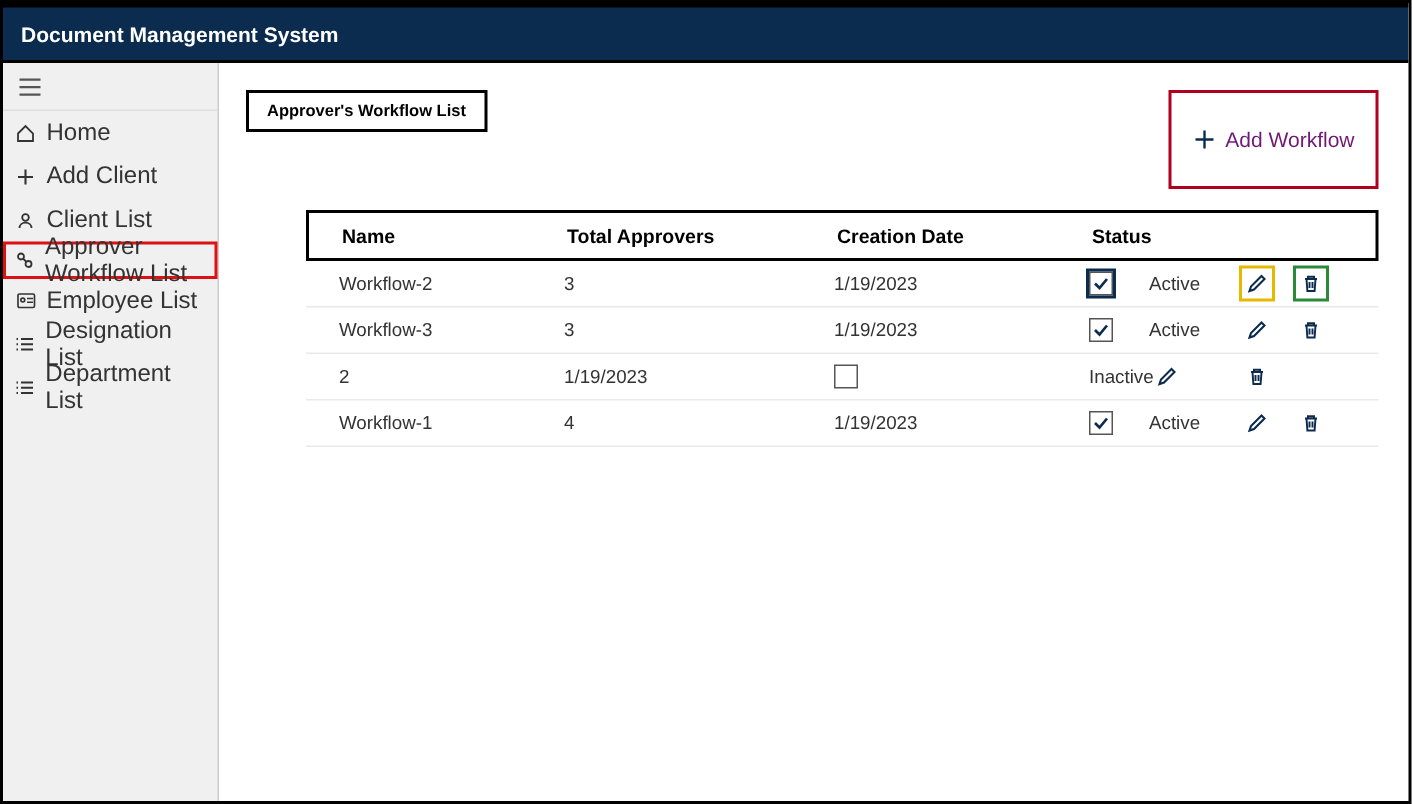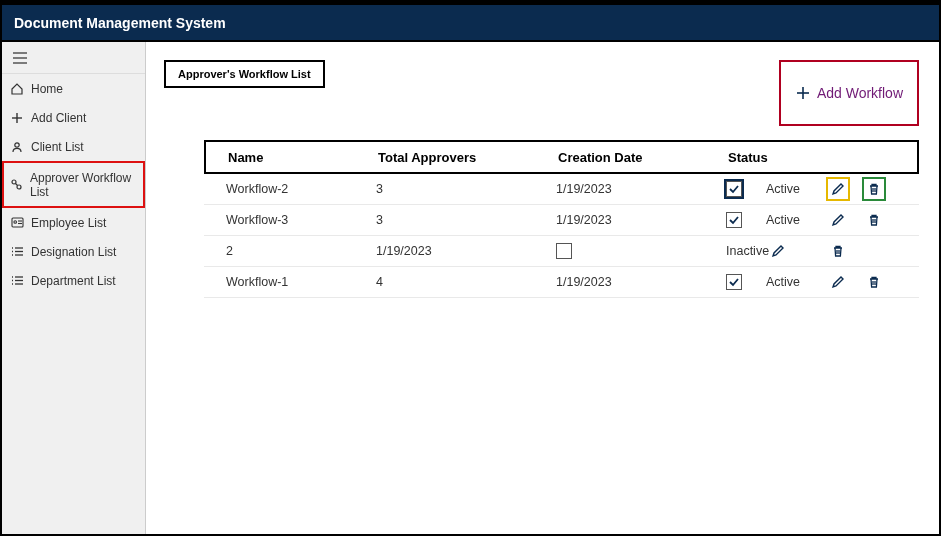--- a/index.html
+++ b/index.html
@@ -40,29 +40,29 @@
     height: 32px;
     padding: 0 10px;
     border-bottom: 1px solid #ddd;
   }
   .hamburger svg { stroke: #555; }
   .nav-item {
     display: flex;
     align-items: center;
     height: 29px;
     padding: 0 8px;
-    font-size: 12px;
+    font-size: 16px;
     color: #333;
     cursor: pointer;
     gap: 7px;
   }
   .nav-item.highlight {
     border: 2px solid #d11;
     padding: 0 6px;
-    height: 47px;
+    height: 25px;
   }
   .nav-item .ico {
     width: 14px;
     height: 14px;
     display: inline-flex;
     align-items: center;
     justify-content: center;
     color: #333;
   }
   .main {

